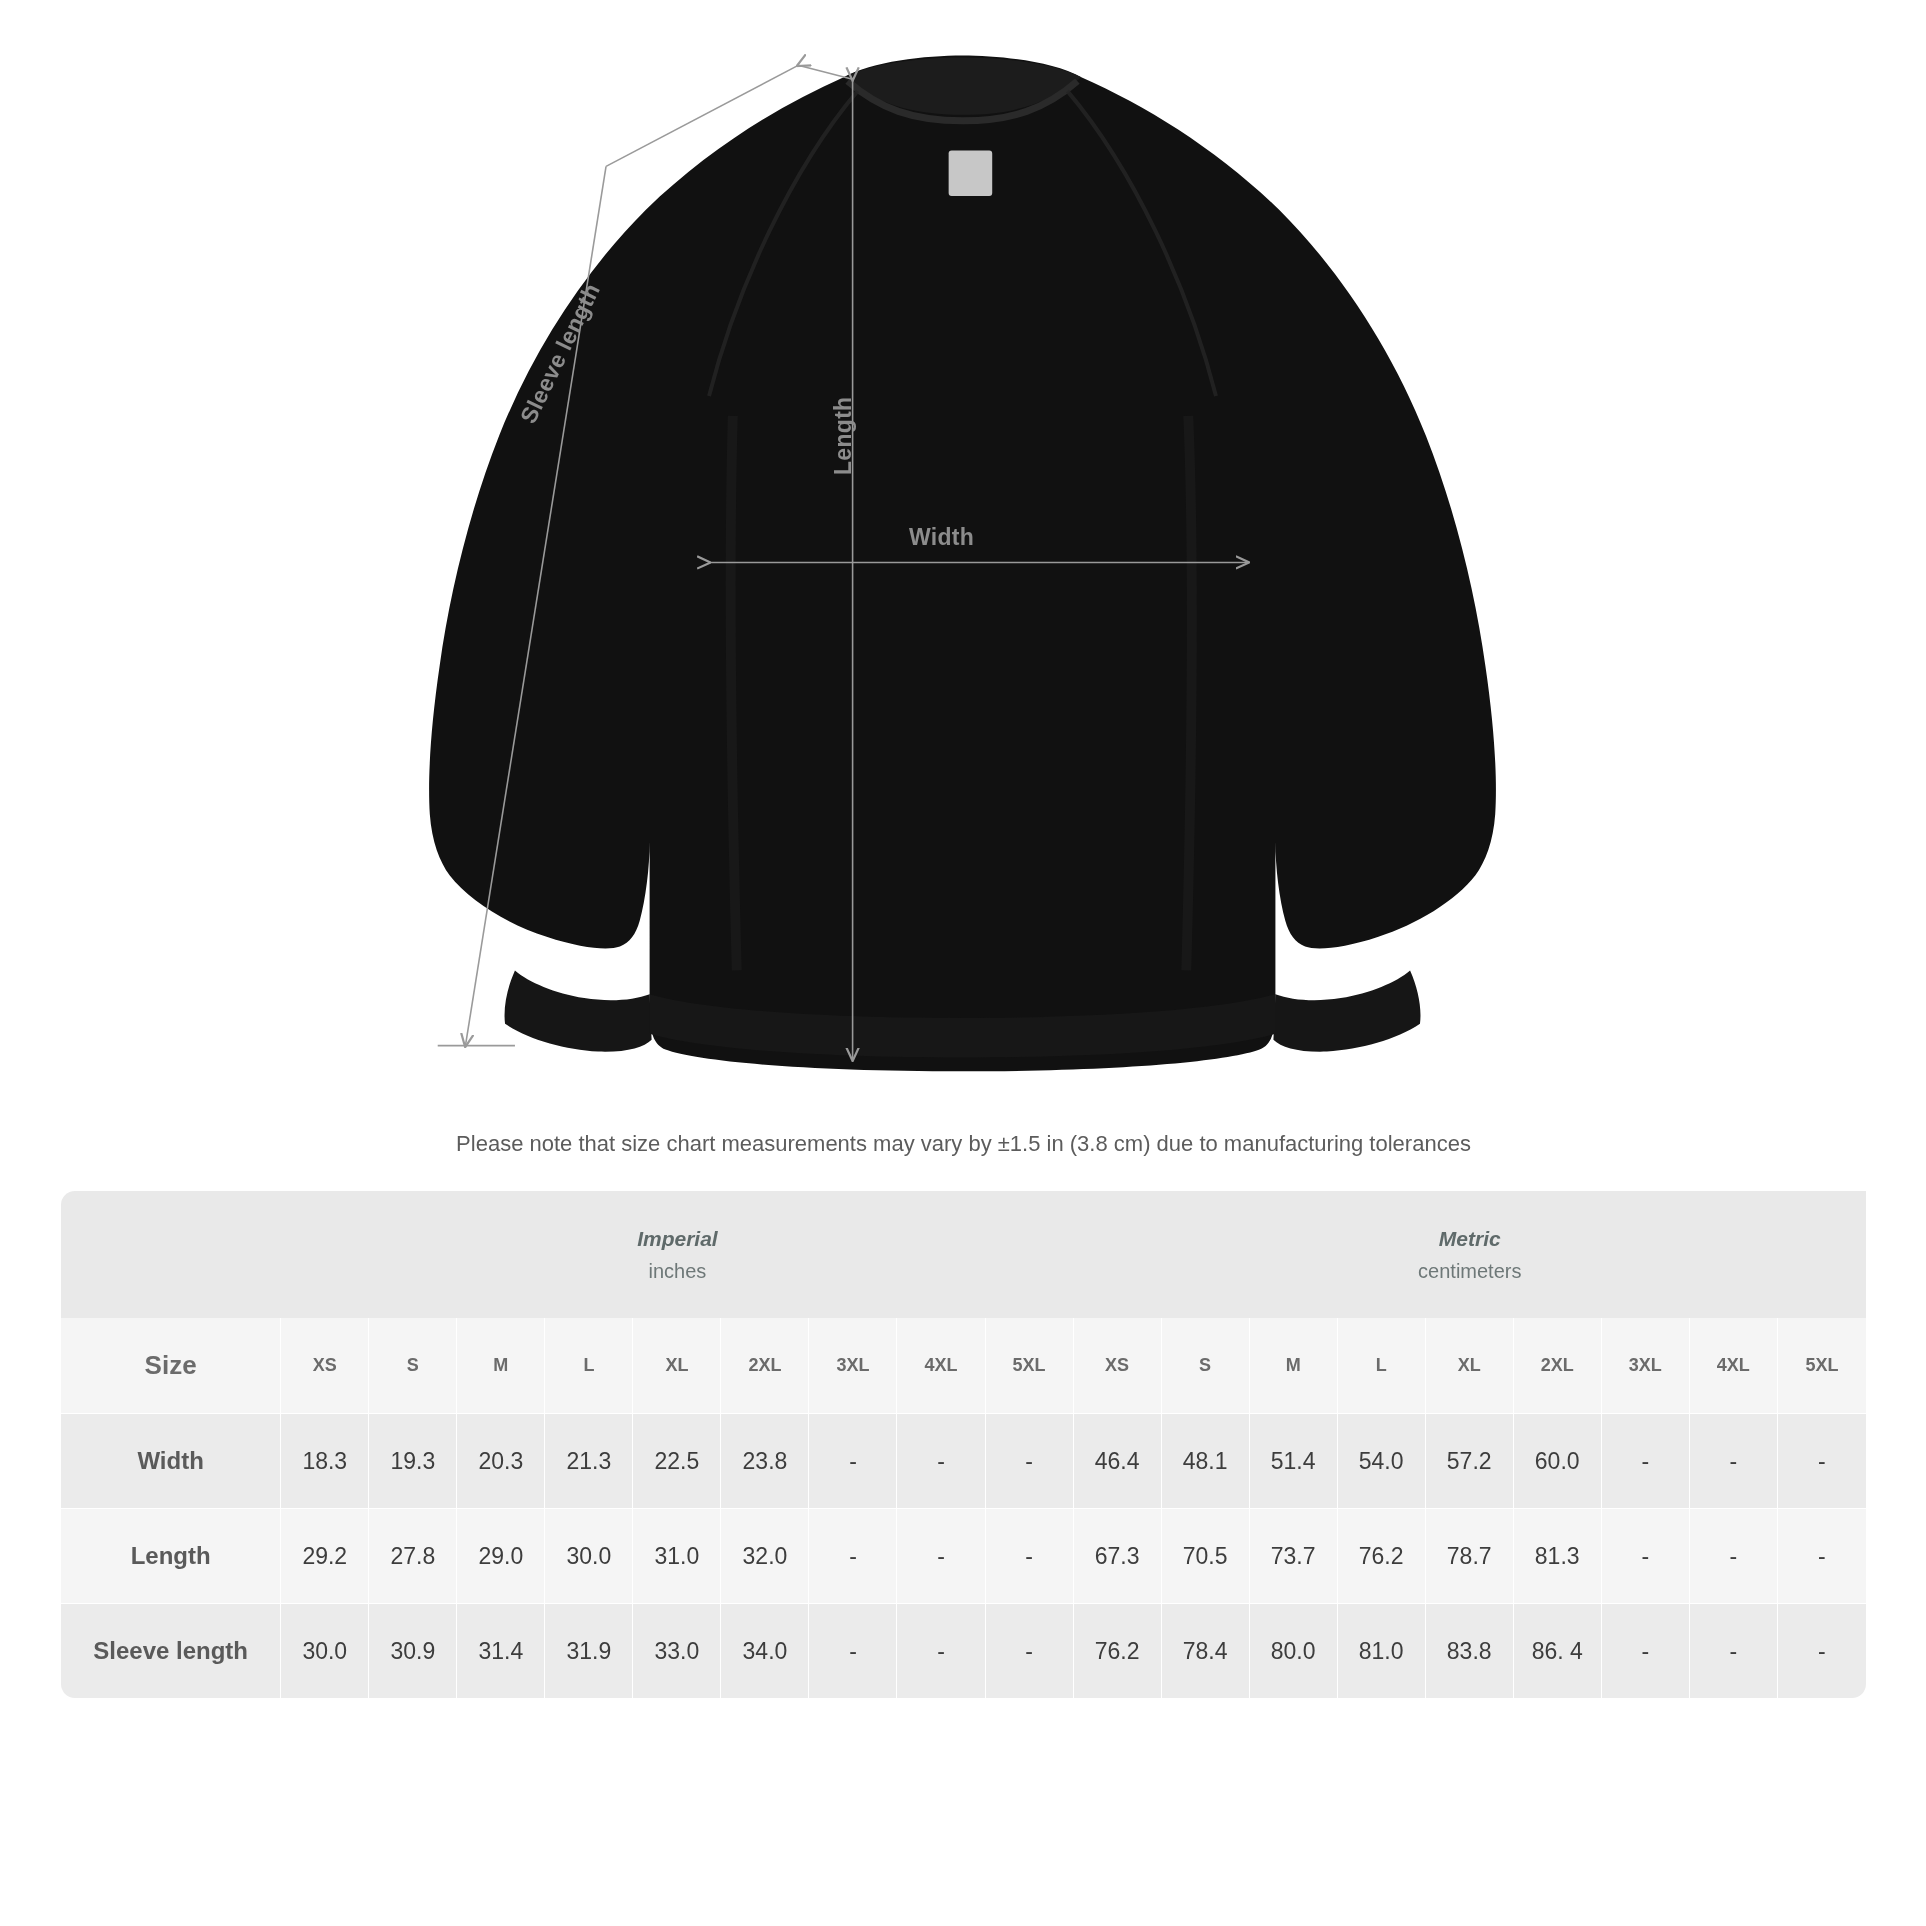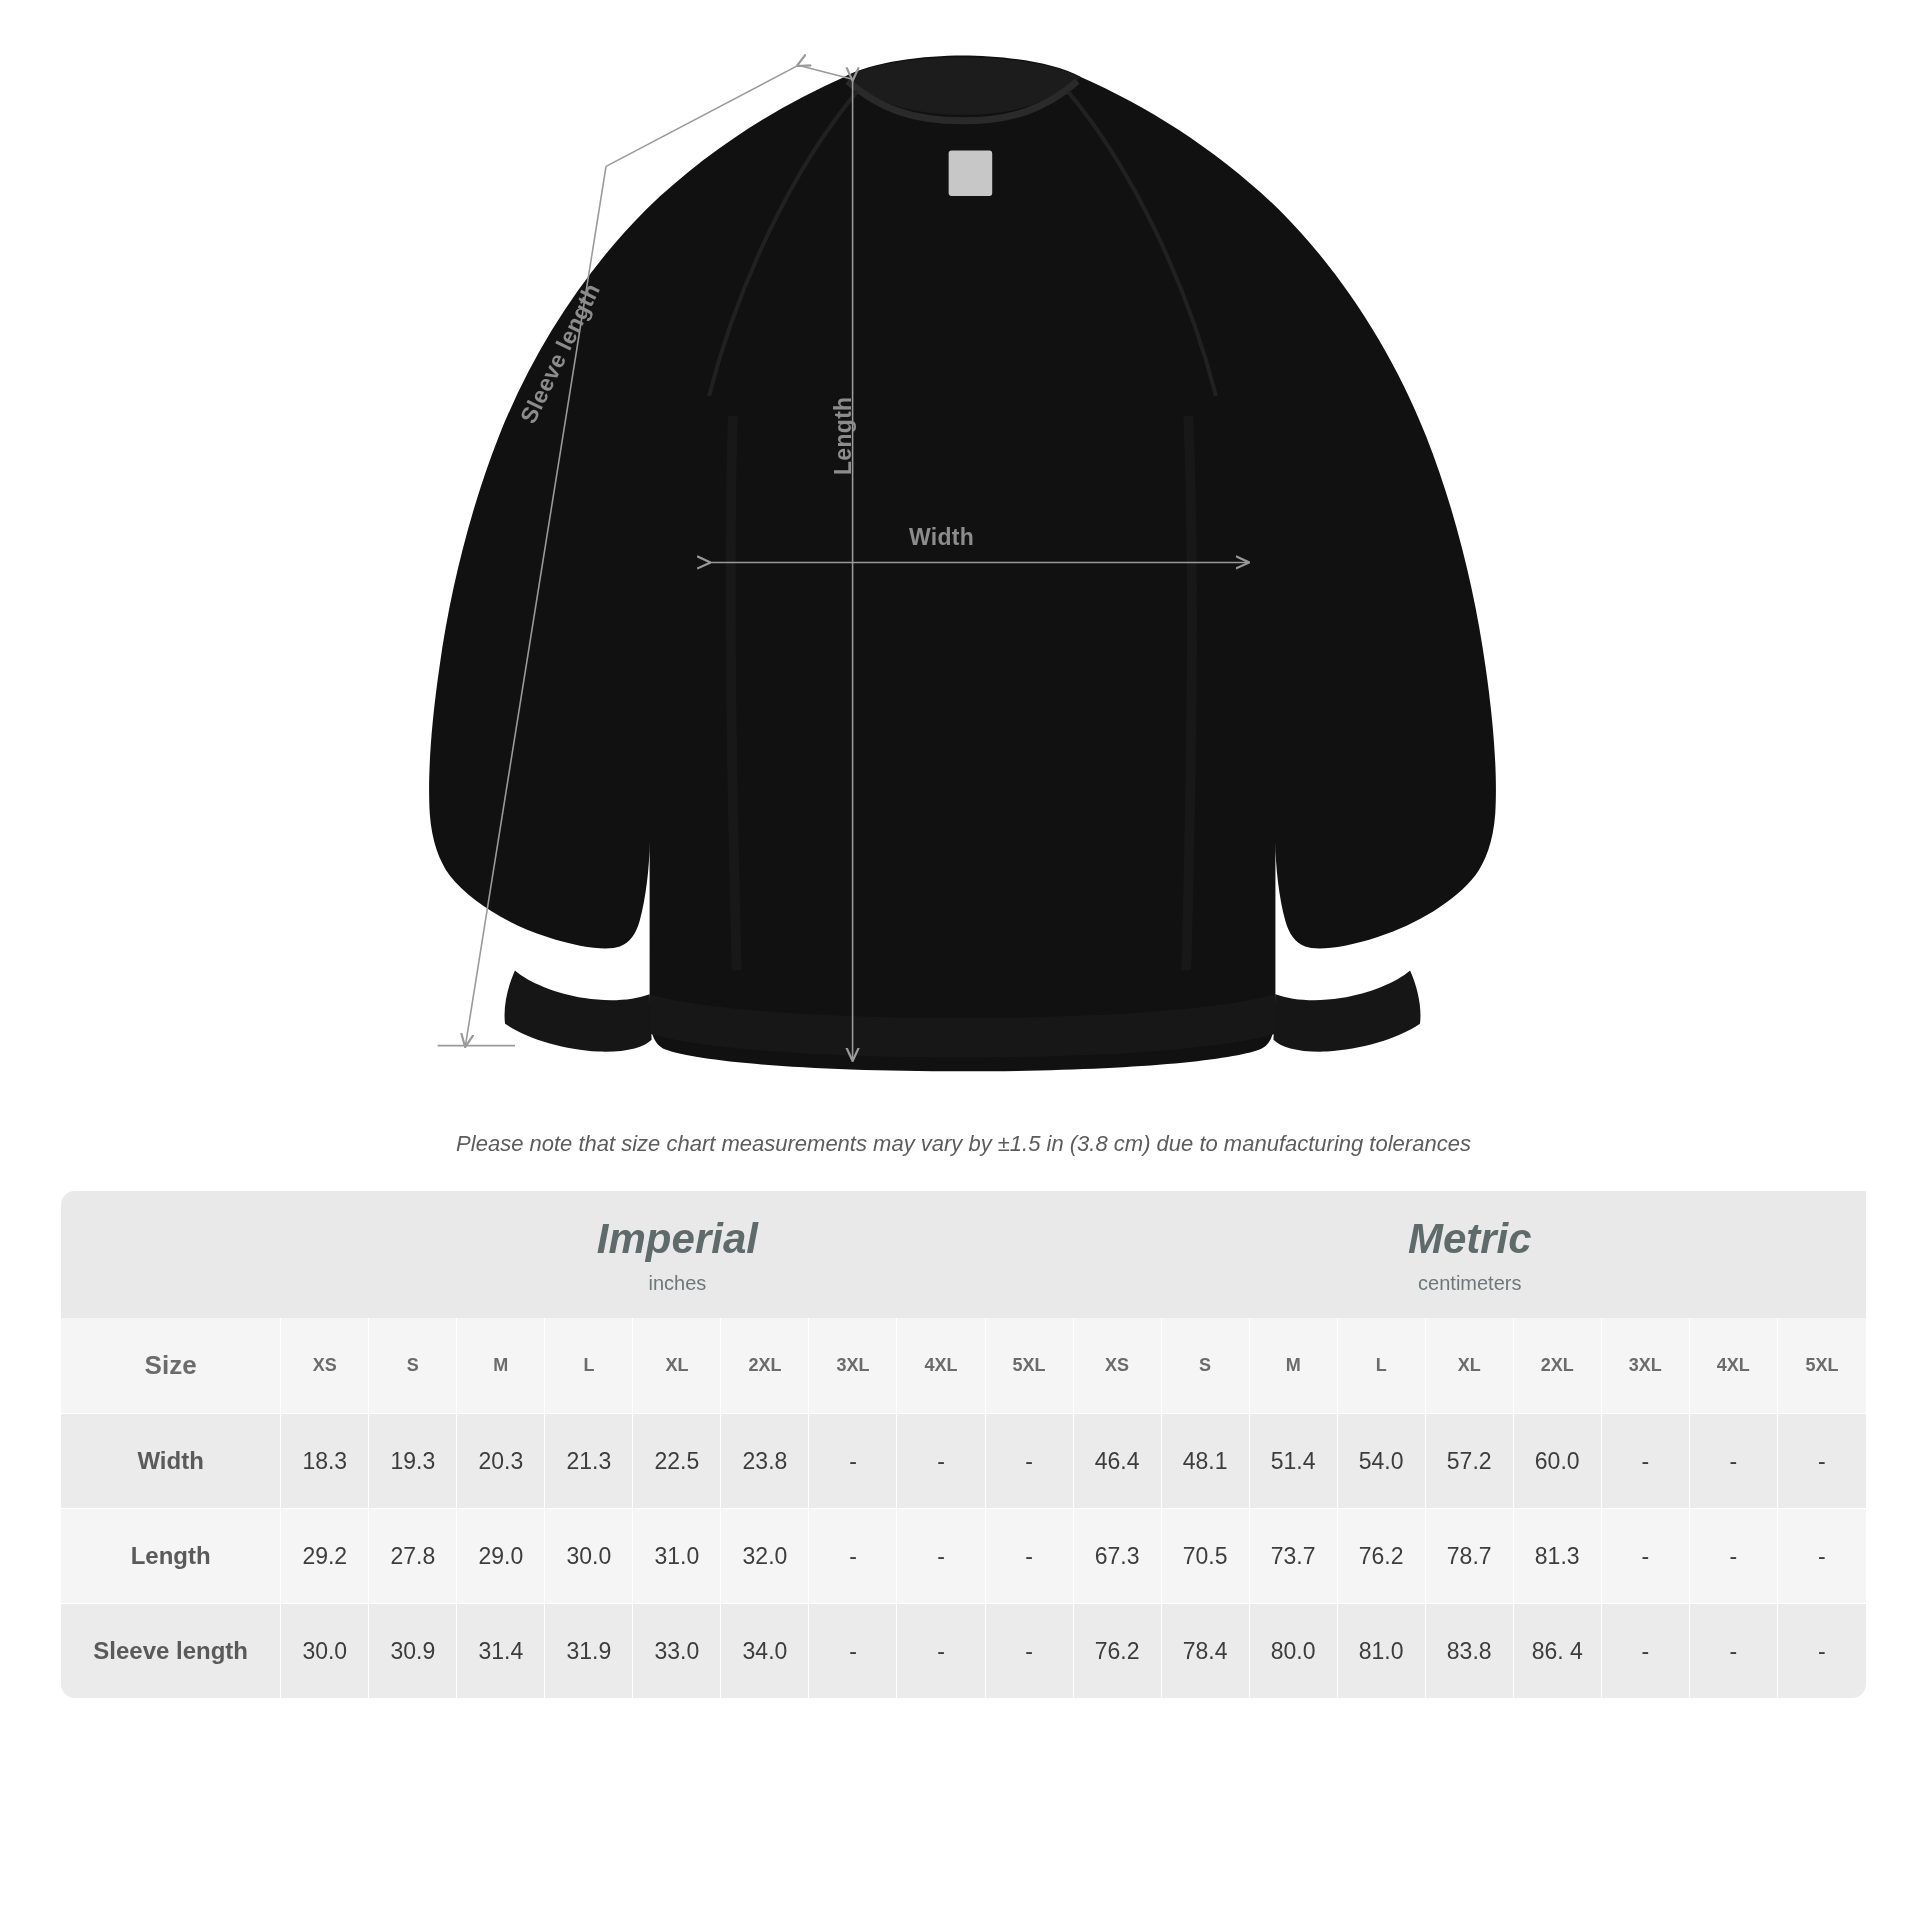--- a/index.html
+++ b/index.html
@@ -55,21 +55,20 @@
   }
   .chart-title {
     font-size: 39px;
     font-weight: bold;
     color: #1a1a1a;
     letter-spacing: -0.2px;
   }
   .chart-subtitle {
     margin-top: 18px;
     font-size: 22px;
-    font-style: italic;
     color: #5c5c5c;
   }
 
   
   .table-wrap {
     margin: 34px 61px 0 61px;
   }
   table.size-table {
     width: 100%;
     border-collapse: separate;
@@ -81,21 +80,21 @@
     margin: 0;
   }
 
   .unit-header {
     background: #e9e9e9;
     height: 127px;
     text-align: center;
     vertical-align: middle;
   }
   .unit-header .unit-name {
-    font-size: 42px;
+    font-size: 21px;
     font-weight: bold;
     font-style: italic;
     color: #5f6a6a;
     line-height: 1.2;
   }
   .unit-header .unit-sub {
     font-size: 20px;
     color: #6e7878;
     margin-top: 8px;
   }

